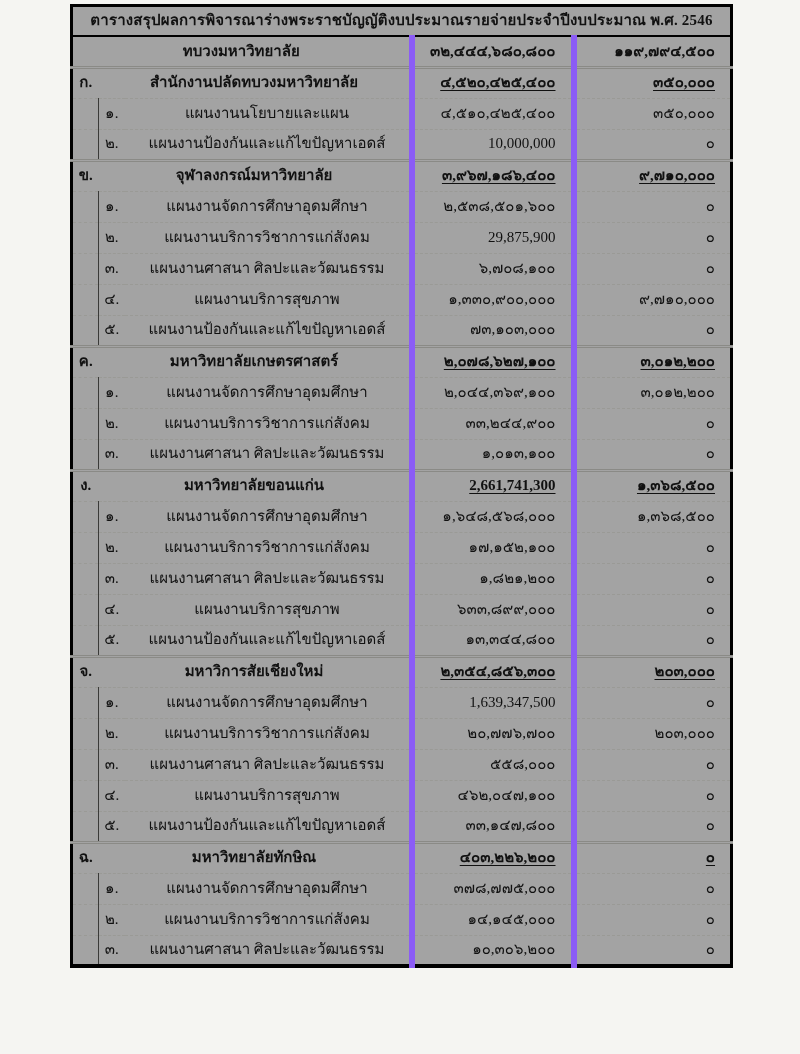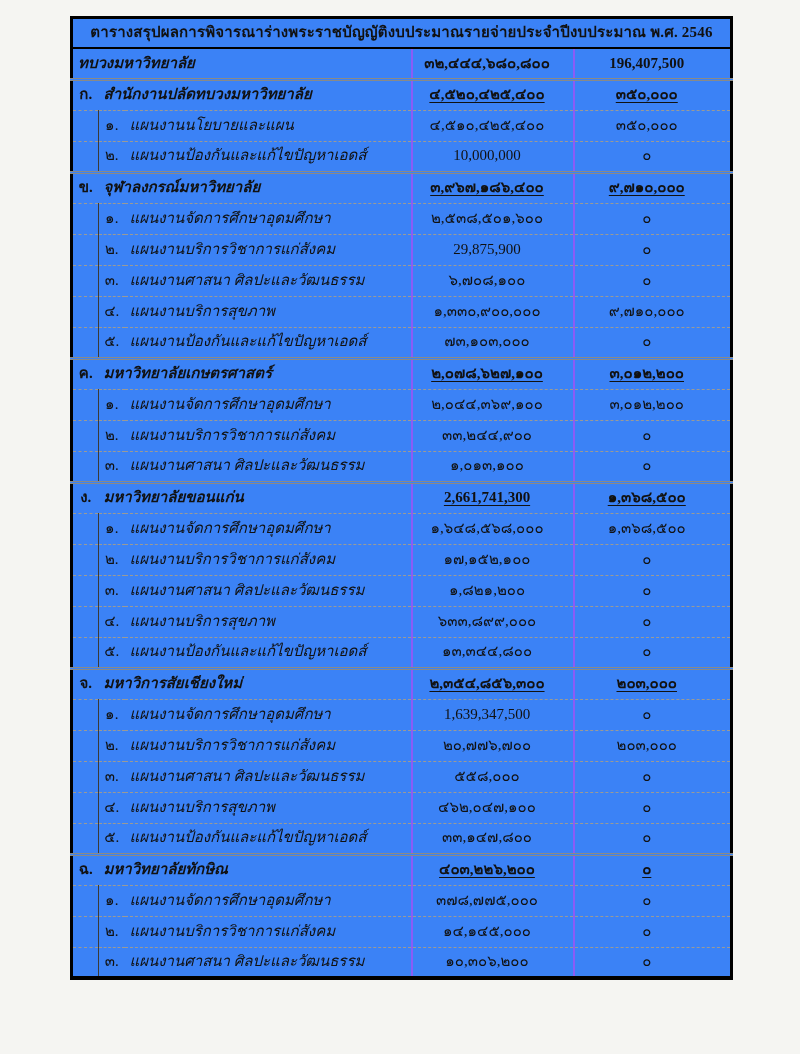--- a/index.html
+++ b/index.html
@@ -14,25 +14,25 @@
   }
   .page {
     position: relative;
     width: 800px;
     height: 1054px;
     background: #f5f5f2;
   }
   table.budget-table {
     position: absolute;
     left: 70px;
-    top: 16px;
+    top: 4px;
     width: 660px;
     border-collapse: collapse;
     table-layout: fixed;
-    background: #3b82f6;
+    background: #a3a3a3;
     border: 3px solid #000;
     border-bottom-width: 4px;
   }
   col.c-letter  { width: 27px; }
   col.c-num     { width: 26px; }
   col.c-name    { width: 287px; }
   col.c-budget  { width: 162px; }
   col.c-reduce  { width: 158px; }
 
   th, td {
@@ -59,25 +59,25 @@
   }
   tr.header-row th + th { border-left: 1px solid #222; }
 
   tbody tr { height: 31px; }
   tbody td { border-top: 1px dashed #9a9a96; }
   tbody tr.row-section td { border-top: 3px double #8a8a86; }
   tbody tr:first-child td { border-top: none; }
 
   td.cell-letter { text-align: center; padding: 2px 1px; }
   td.cell-num    { text-align: center; padding: 2px 1px; border-left: 1px solid #3a3a38; }
-  td.cell-name   { text-align: left; padding-left: 5px; font-style: italic; }
+  td.cell-name   { text-align: center; padding-left: 5px; }
   td.cell-budget, td.cell-reduce {
-    text-align: center;
+    text-align: right;
     padding-right: 15px;
-    border-left: 2px solid #8b5cf6;
+    border-left: 6px solid #8b5cf6;
   }
   tr.row-ministry td, tr.row-section td { font-weight: bold; }
   tr.row-section td.cell-budget span,
   tr.row-section td.cell-reduce span {
     text-decoration: underline;
     text-underline-offset: 3px;
   }
 </style>
 </head>
 <body>
@@ -93,21 +93,21 @@
     </colgroup>
     <thead>
       <tr class="title-row">
         <th colspan="5">ตารางสรุปผลการพิจารณาร่างพระราชบัญญัติงบประมาณรายจ่ายประจำปีงบประมาณ พ.ศ. 2546</th>
       </tr>
     </thead>
     <tbody id="rows-body">
         <tr class="row-ministry">
           <td class="cell-name" colspan="3">ทบวงมหาวิทยาลัย</td>
           <td class="cell-budget"><span>๓๒,๔๔๔,๖๘๐,๘๐๐</span></td>
-          <td class="cell-reduce"><span>196,407,500</span></td>
+          <td class="cell-reduce"><span>๑๑๙,๗๙๔,๕๐๐</span></td>
         </tr>
         <tr class="row-section">
           <td class="cell-letter">ก.</td>
           <td class="cell-name" colspan="2">สำนักงานปลัดทบวงมหาวิทยาลัย</td>
           <td class="cell-budget"><span>๔,๕๒๐,๔๒๕,๔๐๐</span></td>
           <td class="cell-reduce"><span>๓๕๐,๐๐๐</span></td>
         </tr>
         <tr class="row-plan">
           <td class="cell-letter"></td>
           <td class="cell-num">๑.</td>

